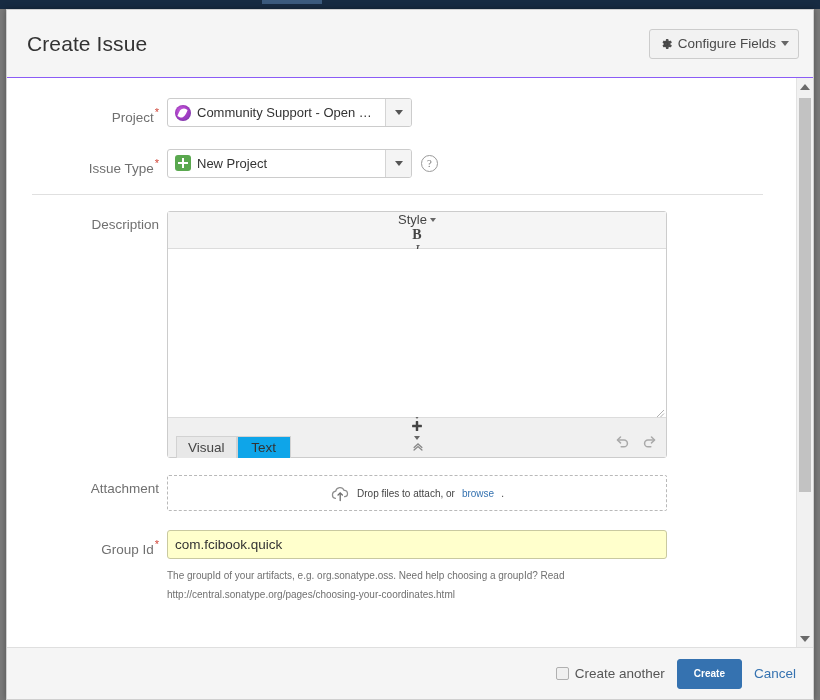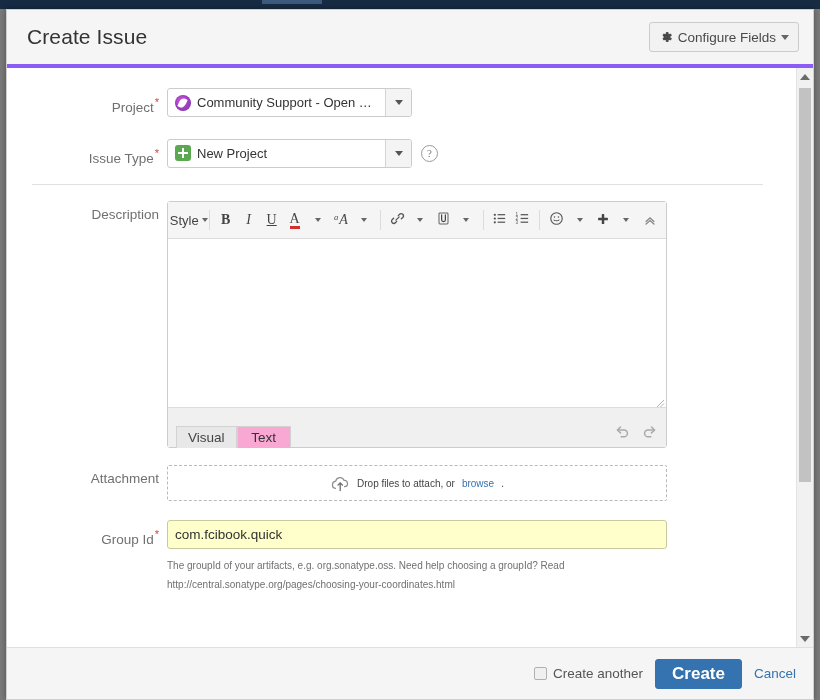--- a/index.html
+++ b/index.html
@@ -32,23 +32,23 @@
     left: 6px; top: 9px;
     width: 808px; height: 691px;
     background: #ffffff;
     border: 1px solid #cfcfcf;
     box-shadow: 0 0 6px rgba(0,0,0,.35);
     display: flex; flex-direction: column;
   }
 
   
   #dialog-header {
-    height: 58px;
+    height: 68px;
     background: #f5f5f5;
-    border-bottom: 4px solid #8b5cf6;
+    border-bottom: 1px solid #8b5cf6;
     display: flex; align-items: center;
     padding: 0 14px 0 20px;
     flex: 0 0 auto;
     position: relative;
   }
   #dialog-title {
     font-size: 21px; color: #333; font-weight: normal;
     letter-spacing: .1px;
   }
   #configure-fields-btn {
@@ -224,20 +224,21 @@
     border-radius: 3px;
     background: #fff;
   }
   .editor-toolbar {
     height: 37px;
     background: #f5f5f5;
     border-bottom: 1px solid #dcdcdc;
     display: flex; align-items: center;
     padding: 0 6px;
     gap: 0;
+    flex-direction: column;
   }
   .tb-item {
     height: 25px;
     min-width: 23px;
     display: inline-flex; align-items: center; justify-content: center;
     gap: 3px;
     color: #444; font-size: 13px;
     cursor: pointer; border-radius: 3px;
     padding: 0 3px;
   }
@@ -274,21 +275,21 @@
     height: 22px; min-width: 54px;
     display: inline-flex; align-items: center; justify-content: center;
     font-size: 13.5px; color: #444;
     border: 1px solid #d2d2d2;
     border-bottom: none;
     background: #e8e8e8;
     margin-bottom: -1px;
     cursor: pointer;
     padding: 0 11px;
   }
-  .etab.active { background: #f9a8d4; color: #333; border-color: #d2d2d2; }
+  .etab.active { background: #0ea5e9; color: #333; border-color: #d2d2d2; }
   .efoot-spacer { flex: 1 1 auto; }
   .undo-redo { display: flex; gap: 10px; align-items: center; padding-bottom: 7px; }
   .ur-icon { width: 17px; height: 17px; opacity: .45; cursor: pointer; }
 
   
   .dropzone {
     width: 500px; height: 36px;
     border: 1px dashed #b9b9b9;
     border-radius: 2px;
     display: flex; align-items: center; justify-content: center;
@@ -328,21 +329,21 @@
     background: #f0f0f0;
     border-radius: 2px;
     display: inline-block;
   }
   #create-btn {
     height: 30px;
     padding: 0 16px;
     background: #3572b0;
     border: 1px solid #3572b0;
     border-radius: 3px;
-    color: #fff; font-size: 17px; font-weight: bold;
+    color: #fff; font-size: 10px; font-weight: bold;
     cursor: pointer;
   }
   #cancel-link {
     font-size: 13.5px; color: #3572b0; cursor: pointer;
   }
 </style>
 </head>
 <body>
 
 <div id="page-backdrop">

